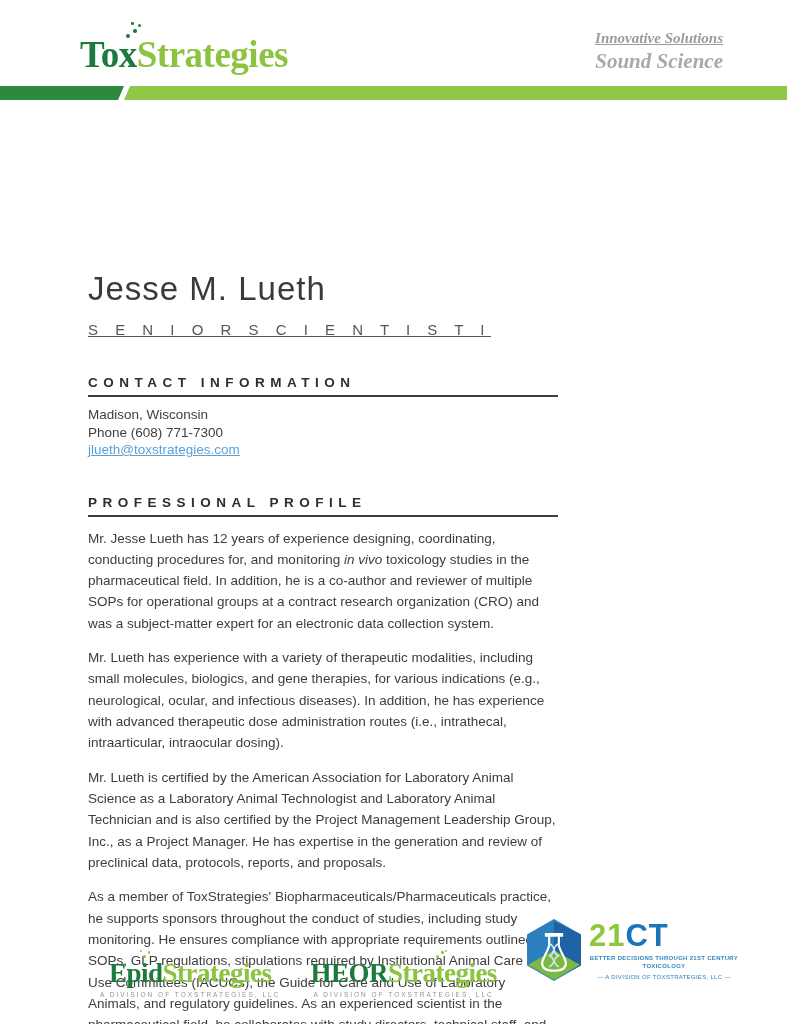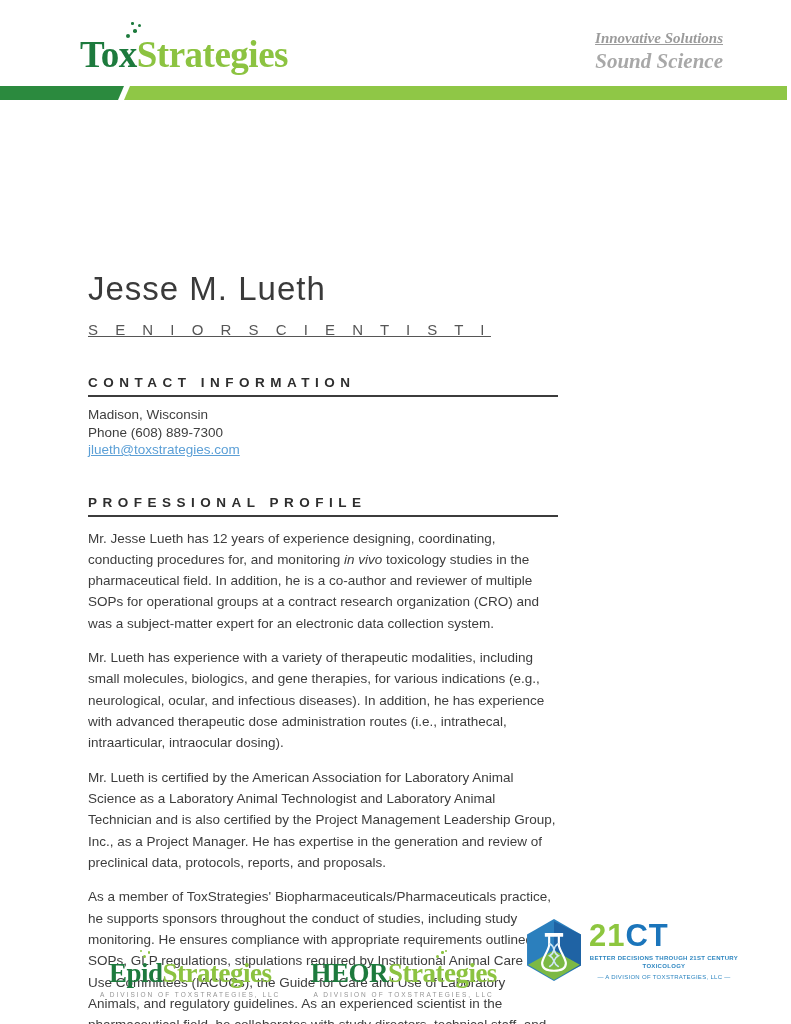--- a/index.html
+++ b/index.html
@@ -111,21 +111,21 @@
   </div>
 </div>
 
 <div class="main">
   <h1 class="person-name">Jesse M. Lueth</h1>
   <div class="person-title">S E N I O R   S C I E N T I S T   I</div>
 
   <h2 class="section-heading contact-heading">CONTACT INFORMATION</h2>
   <div class="contact-block">
     <div>Madison, Wisconsin</div>
-    <div>Phone (608) 889-7300</div>
+    <div>Phone (608) 771-7300</div>
     <div><a class="email-link">jlueth@toxstrategies.com</a></div>
   </div>
 
   <h2 class="section-heading profile-heading">PROFESSIONAL PROFILE</h2>
   <div class="profile-paragraphs">
     <p><span>Mr. Jesse Lueth has 12 years of experience designing, coordinating, conducting procedures for, and monitoring </span><span class="italic">in vivo</span><span> toxicology studies in the pharmaceutical field. In addition, he is a co-author and reviewer of multiple SOPs for operational groups at a contract research organization (CRO) and was a subject-matter expert for an electronic data collection system.</span></p>
     <p>Mr. Lueth has experience with a variety of therapeutic modalities, including small molecules, biologics, and gene therapies, for various indications (e.g., neurological, ocular, and infectious diseases). In addition, he has experience with advanced therapeutic dose administration routes (i.e., intrathecal, intraarticular, intraocular dosing).</p>
     <p>Mr. Lueth is certified by the American Association for Laboratory Animal Science as a Laboratory Animal Technologist and Laboratory Animal Technician and is also certified by the Project Management Leadership Group, Inc., as a Project Manager. He has expertise in the generation and review of preclinical data, protocols, reports, and proposals.</p>
     <p>As a member of ToxStrategies' Biopharmaceuticals/Pharmaceuticals practice, he supports sponsors throughout the conduct of studies, including study monitoring. He ensures compliance with appropriate requirements outlined in SOPs, GLP regulations, stipulations required by Institutional Animal Care and Use Committees (IACUCs), the Guide for Care and Use of Laboratory Animals, and regulatory guidelines. As an experienced scientist in the pharmaceutical field, he collaborates with study directors, technical staff, and subject-matter experts to provide scientific and technical guidance during study design and execution. In addition, he advises sponsors in decision-making steps by reviewing available scientific literature and data and offers input on modification options.</p>
   </div>

